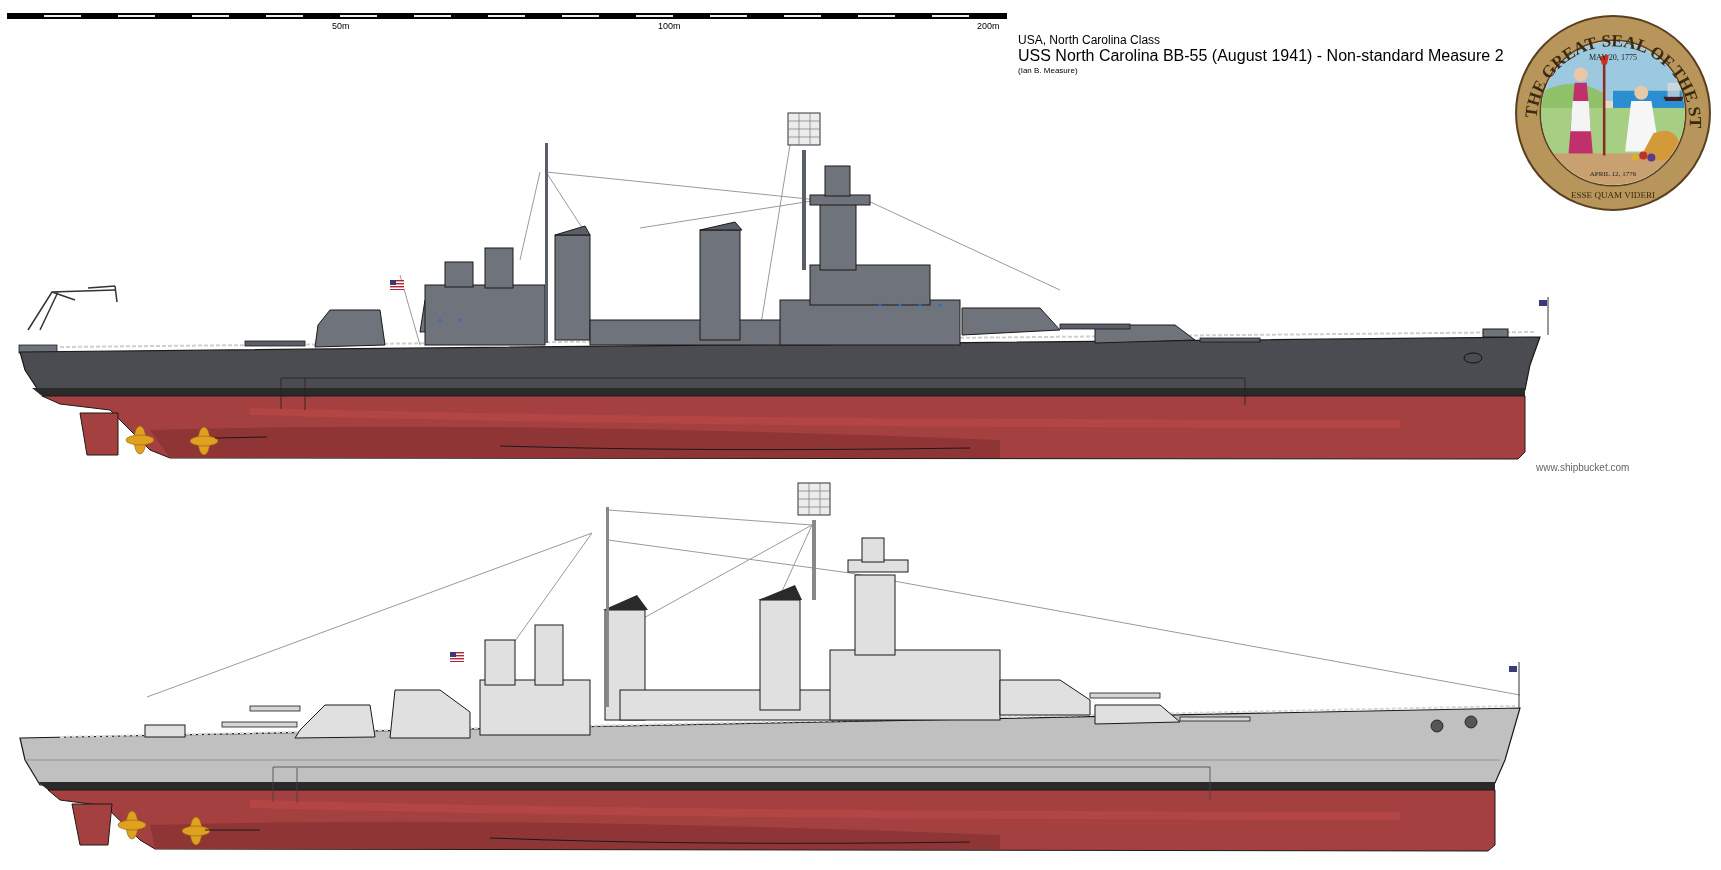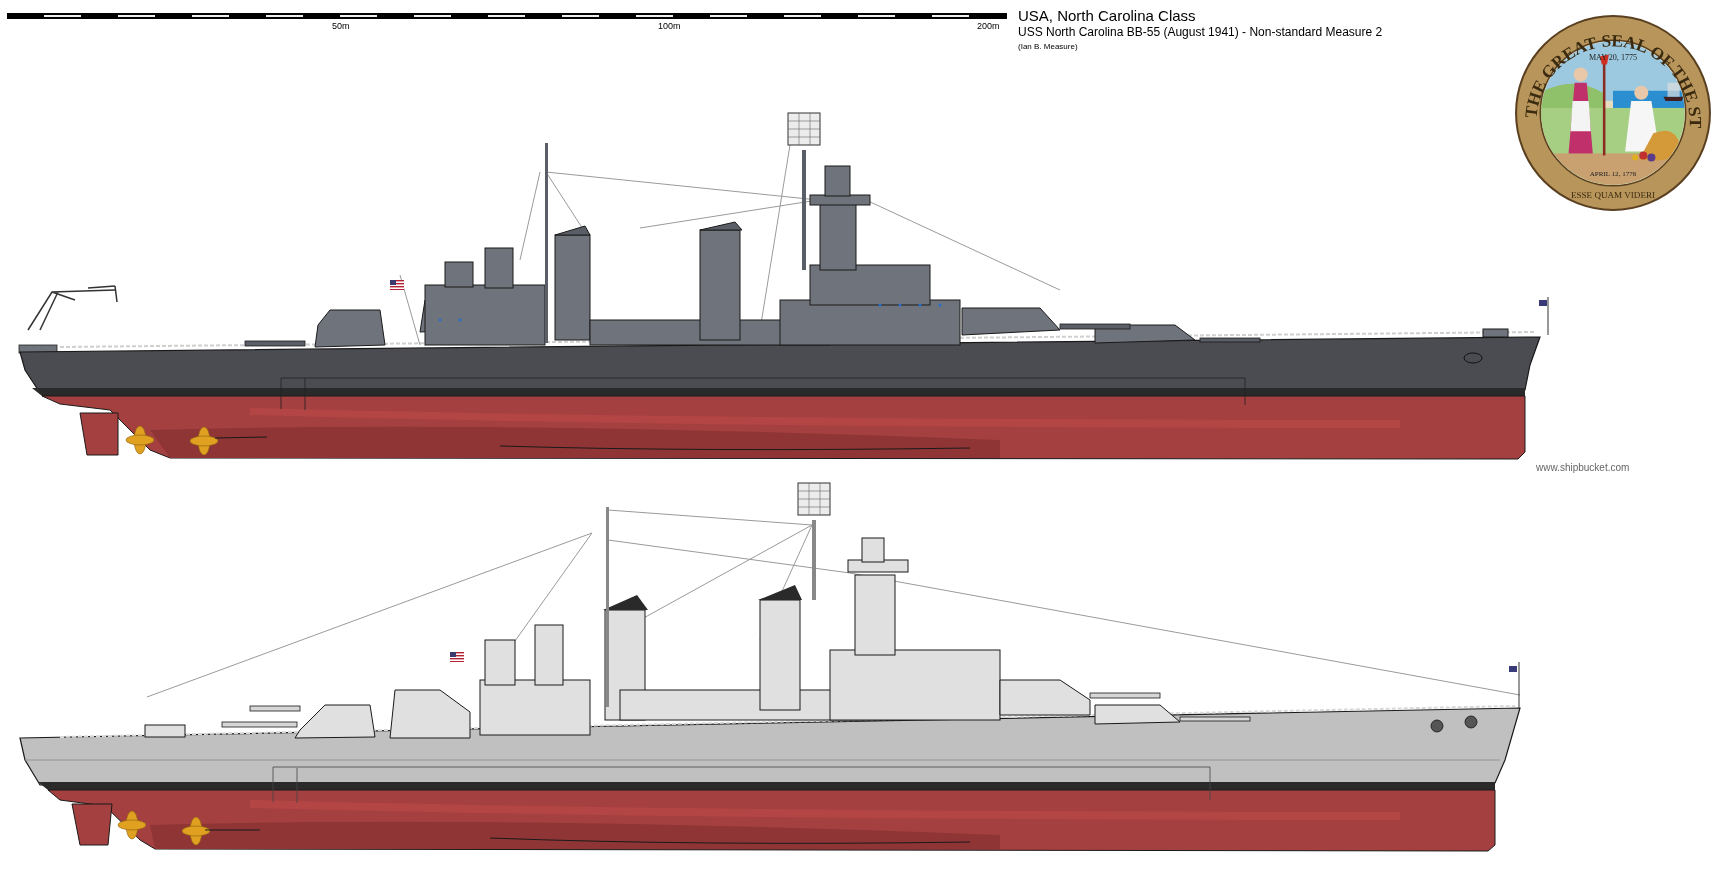--- a/index.html
+++ b/index.html
@@ -1,21 +1,21 @@
 <!DOCTYPE html>
 <html><head>
 <meta charset="utf-8">
 <style>
   html, body { margin:0; padding:0; background:#ffffff; }
   body { width:1721px; height:870px; position:relative; overflow:hidden; font-family:"Liberation Sans", sans-serif; }
   .scale-bar { position:absolute; left:7px; top:13px; width:1000px; height:6px; }
   .scale-label { position:absolute; top:21px; font-size:9px; color:#000; font-family:"Liberation Sans", sans-serif; }
   .header { position:absolute; left:1018px; top:8px; color:#000; }
-  .header .line1 { font-size:15px; line-height:16px; }
-  .header .line2 { font-size:12px; line-height:16px; }
+  .header .line1 { font-size:12px; line-height:16px;margin-top:24px; }
+  .header .line2 { font-size:16px; line-height:16px; }
   .header .line3 { font-size:8px; line-height:14px; }
   .seal { position:absolute; left:1512px; top:12px; width:202px; height:202px; }
   .credit { position:absolute; left:1536px; top:462px; font-size:10px; color:#666; }
   .ship { position:absolute; left:0; width:1721px; }
   #ship-top { top:100px; height:370px; }
   #ship-bottom { top:470px; height:400px; }
 </style>
 </head>
 <body>
 

